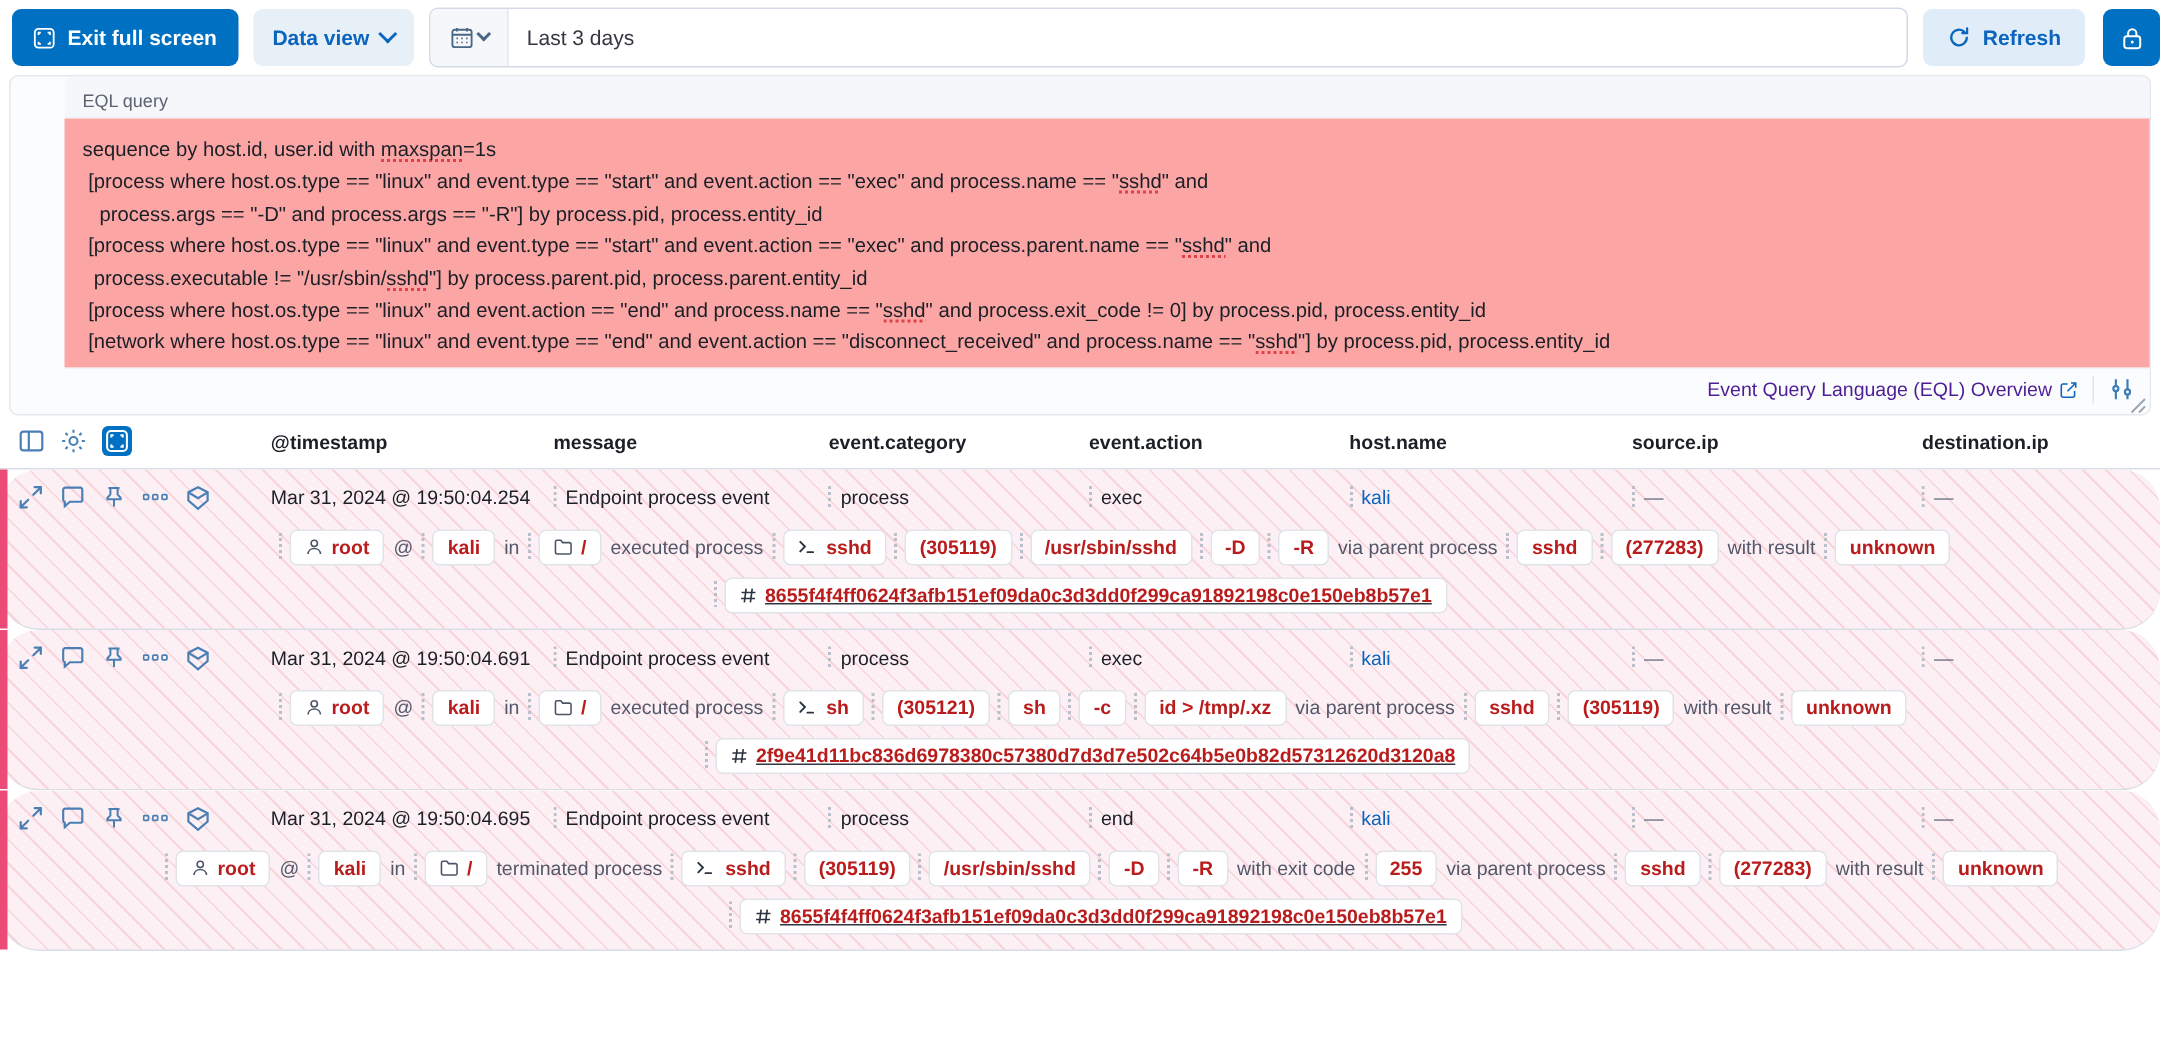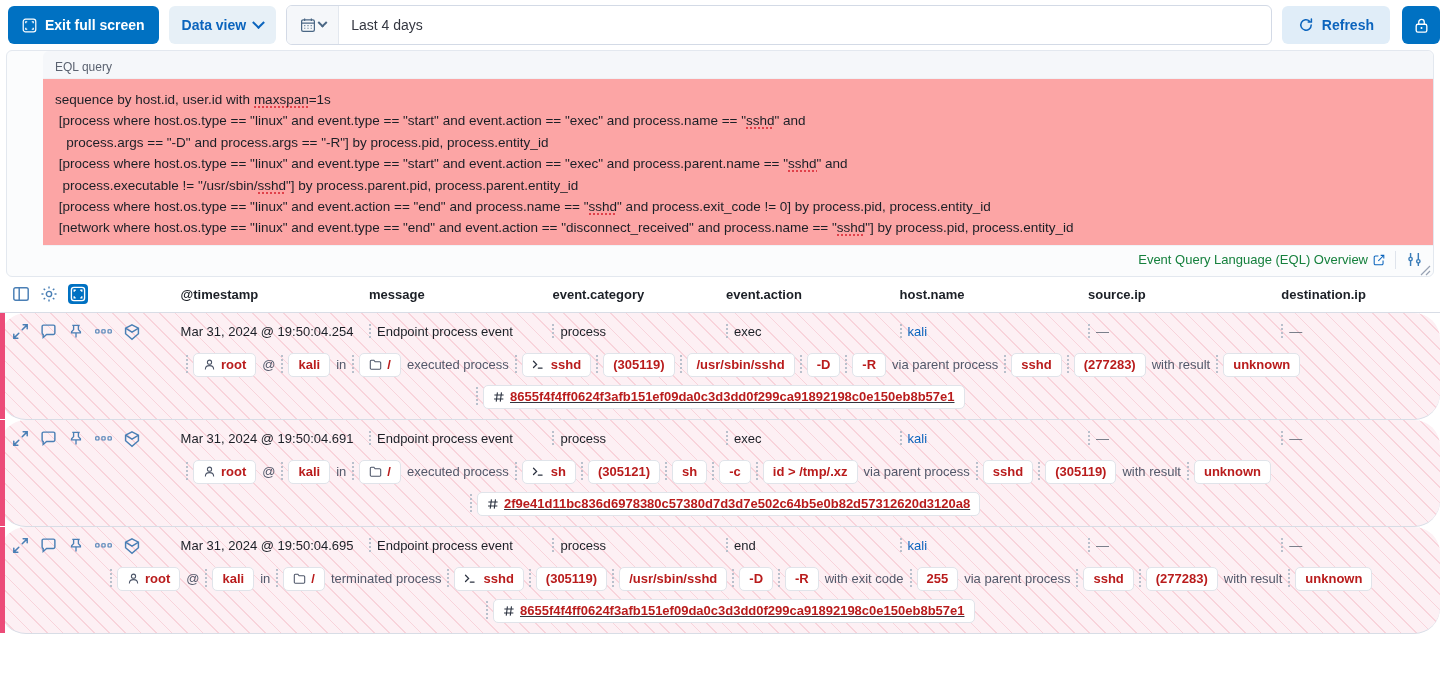--- a/index.html
+++ b/index.html
@@ -139,21 +139,21 @@
     align-items: center;
     justify-content: flex-end;
     gap: 10px;
     padding: 5px 10px 7px 0;
     background: #fbfcfd;
     border-top: 1px solid #f0f3f7;
     border-radius: 0 0 6px 6px;
   }
   .eql-link {
     font-size: 13px;
-    color: #15803d;
+    color: #4c1d95;
     cursor: pointer;
     display: inline-flex;
     align-items: center;
     gap: 5px;
   }
   .foot-sep {
     width: 1px; height: 18px;
     background: #dfe4ec;
   }
   .resize-handle {
@@ -324,21 +324,21 @@
     <div class="date-prefix">
       <span>
         <svg width="16" height="16" viewBox="0 0 16 16" fill="none" stroke="#4a6785" stroke-width="1.25">
           <rect x="1.6" y="2.8" width="12.8" height="11.6" rx="1.6"></rect>
           <path d="M1.6 6.2h12.8M4.6 1.6v2.4M11.4 1.6v2.4"></path>
           <path d="M4.3 8.6h1M7.5 8.6h1M10.7 8.6h1M4.3 11.3h1M7.5 11.3h1M10.7 11.3h1" stroke-width="1.1"></path>
         </svg>
       </span>
       <span class="chev" style="color:#4a6785;width:7px;height:7px;"></span>
     </div>
-    <div class="date-value">Last 4 days</div>
+    <div class="date-value">Last 3 days</div>
   </div>
 
   <button class="btn btn-refresh">
     <span>
       <svg width="16" height="16" viewBox="0 0 16 16" fill="none" stroke="#0b64bd" stroke-width="1.5" stroke-linecap="round">
         <path d="M13.2 8a5.2 5.2 0 1 1-1.6-3.75"></path>
         <path d="M13.4 1.9v3.2h-3.2"></path>
       </svg>
     </span>
     <span>Refresh</span>

